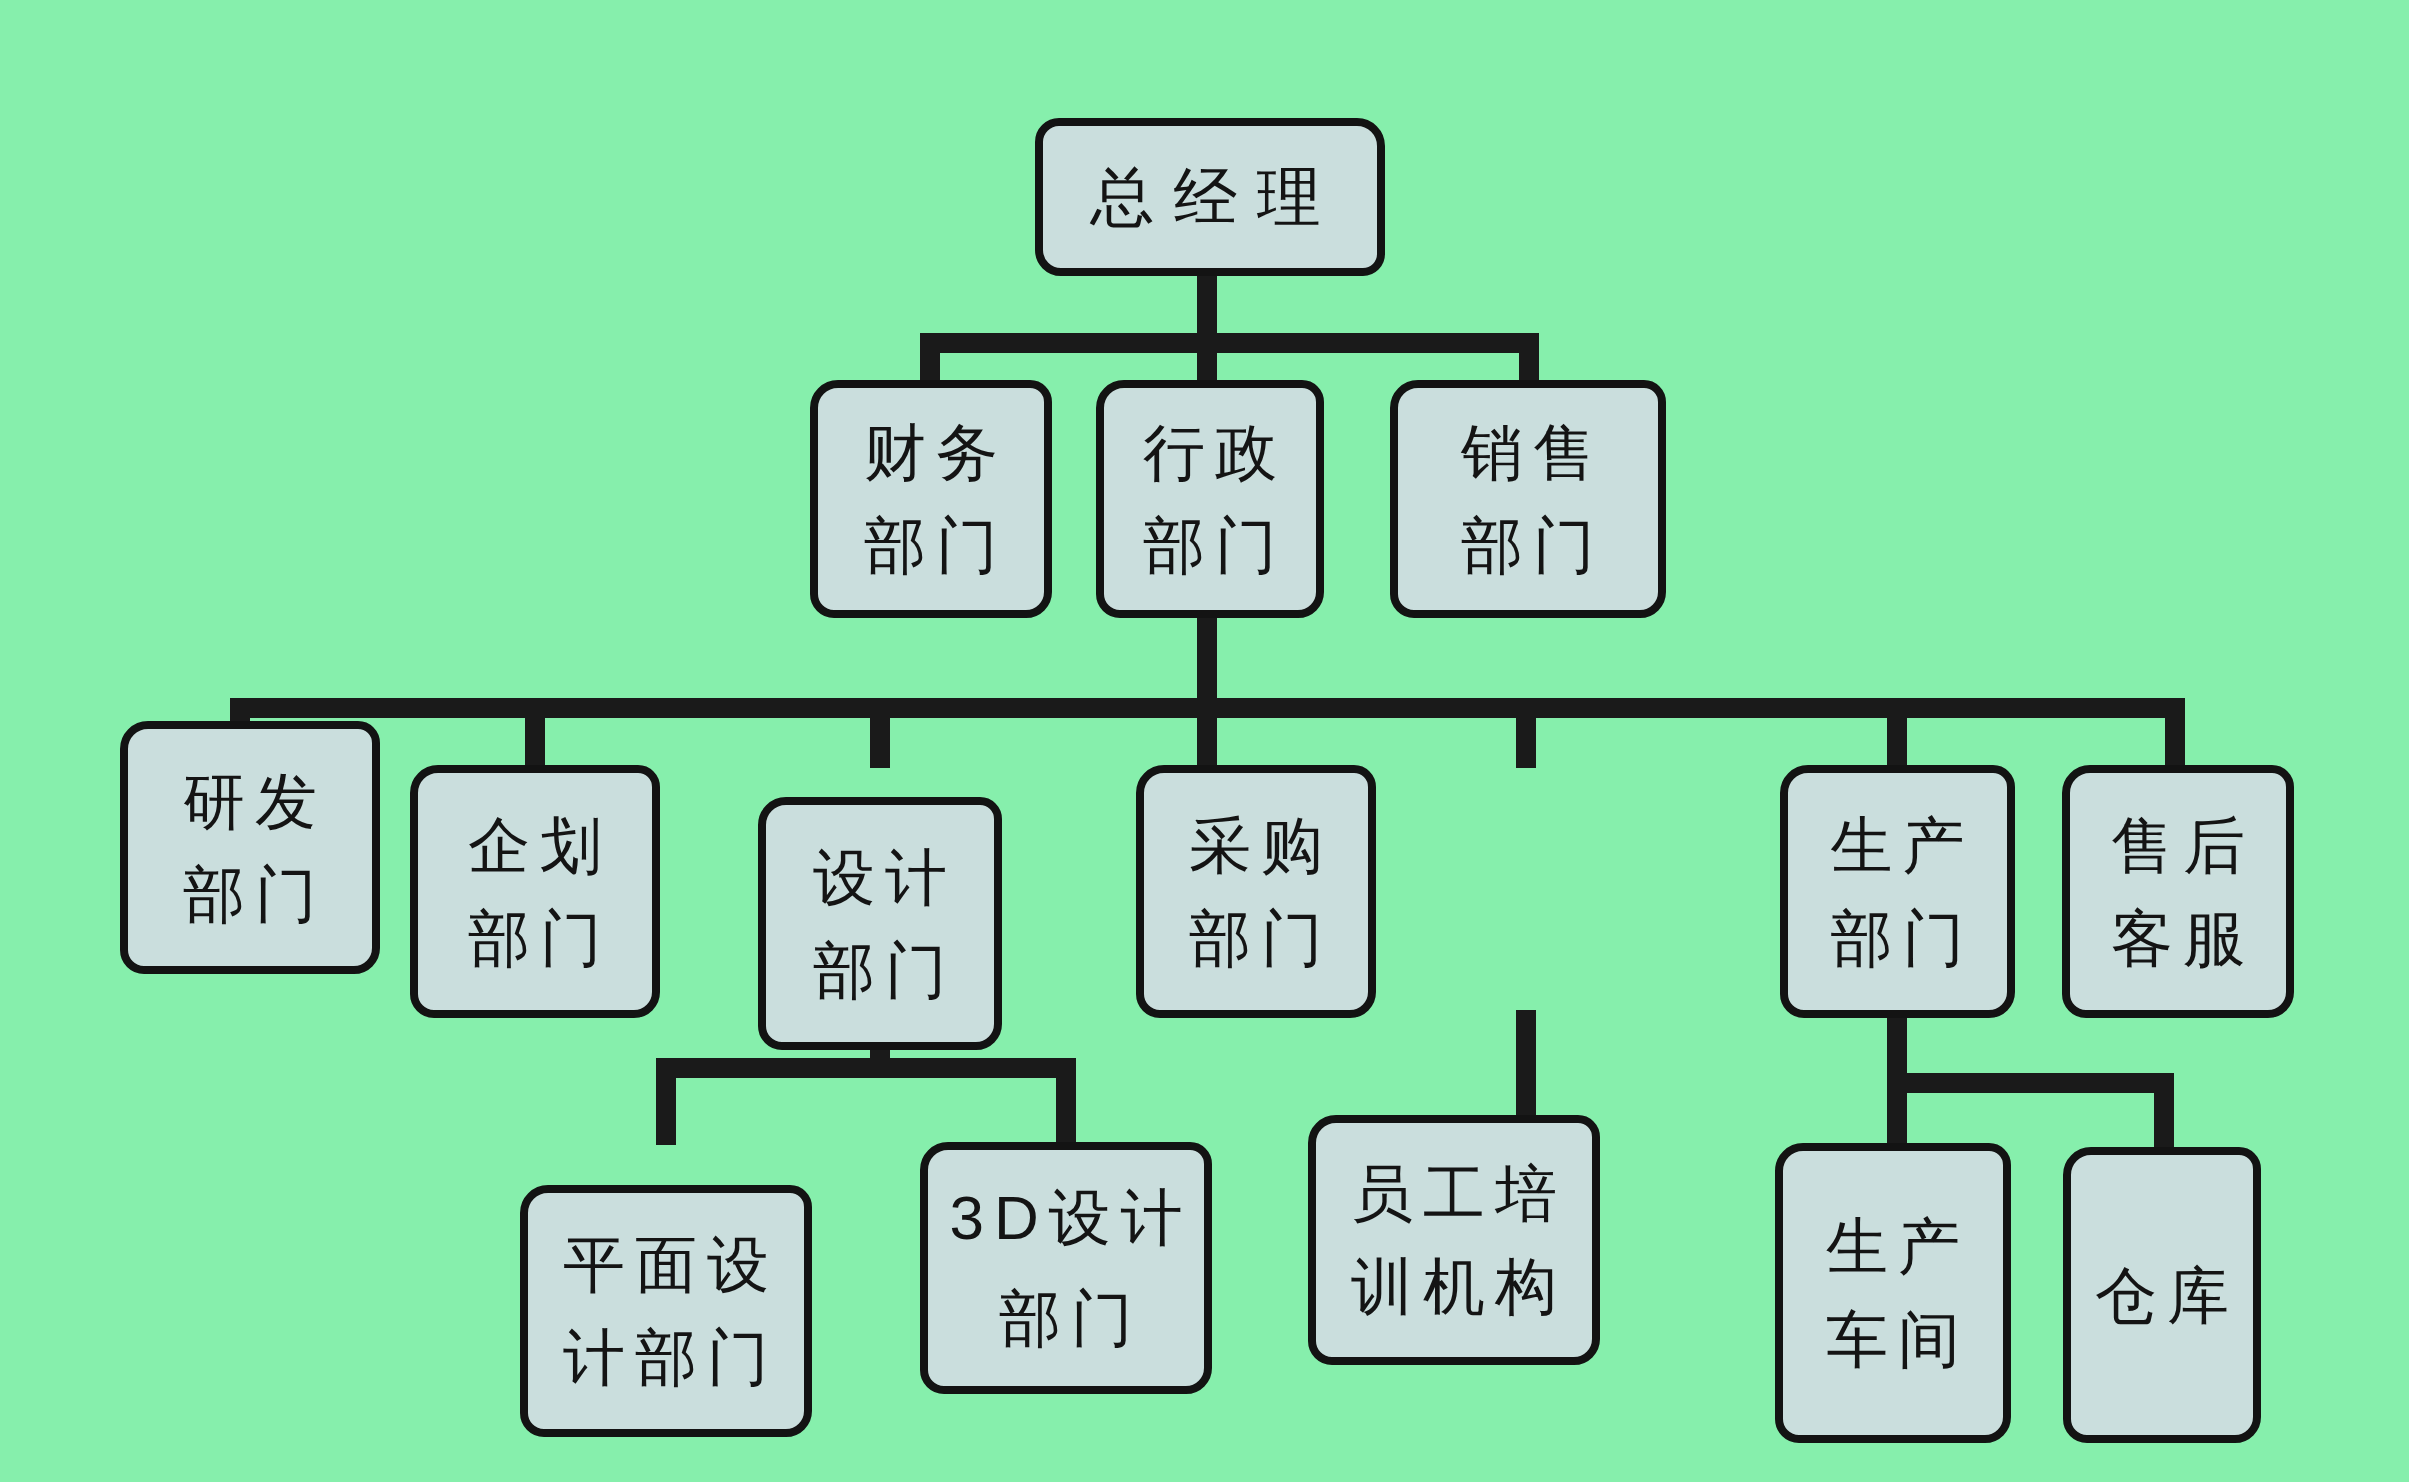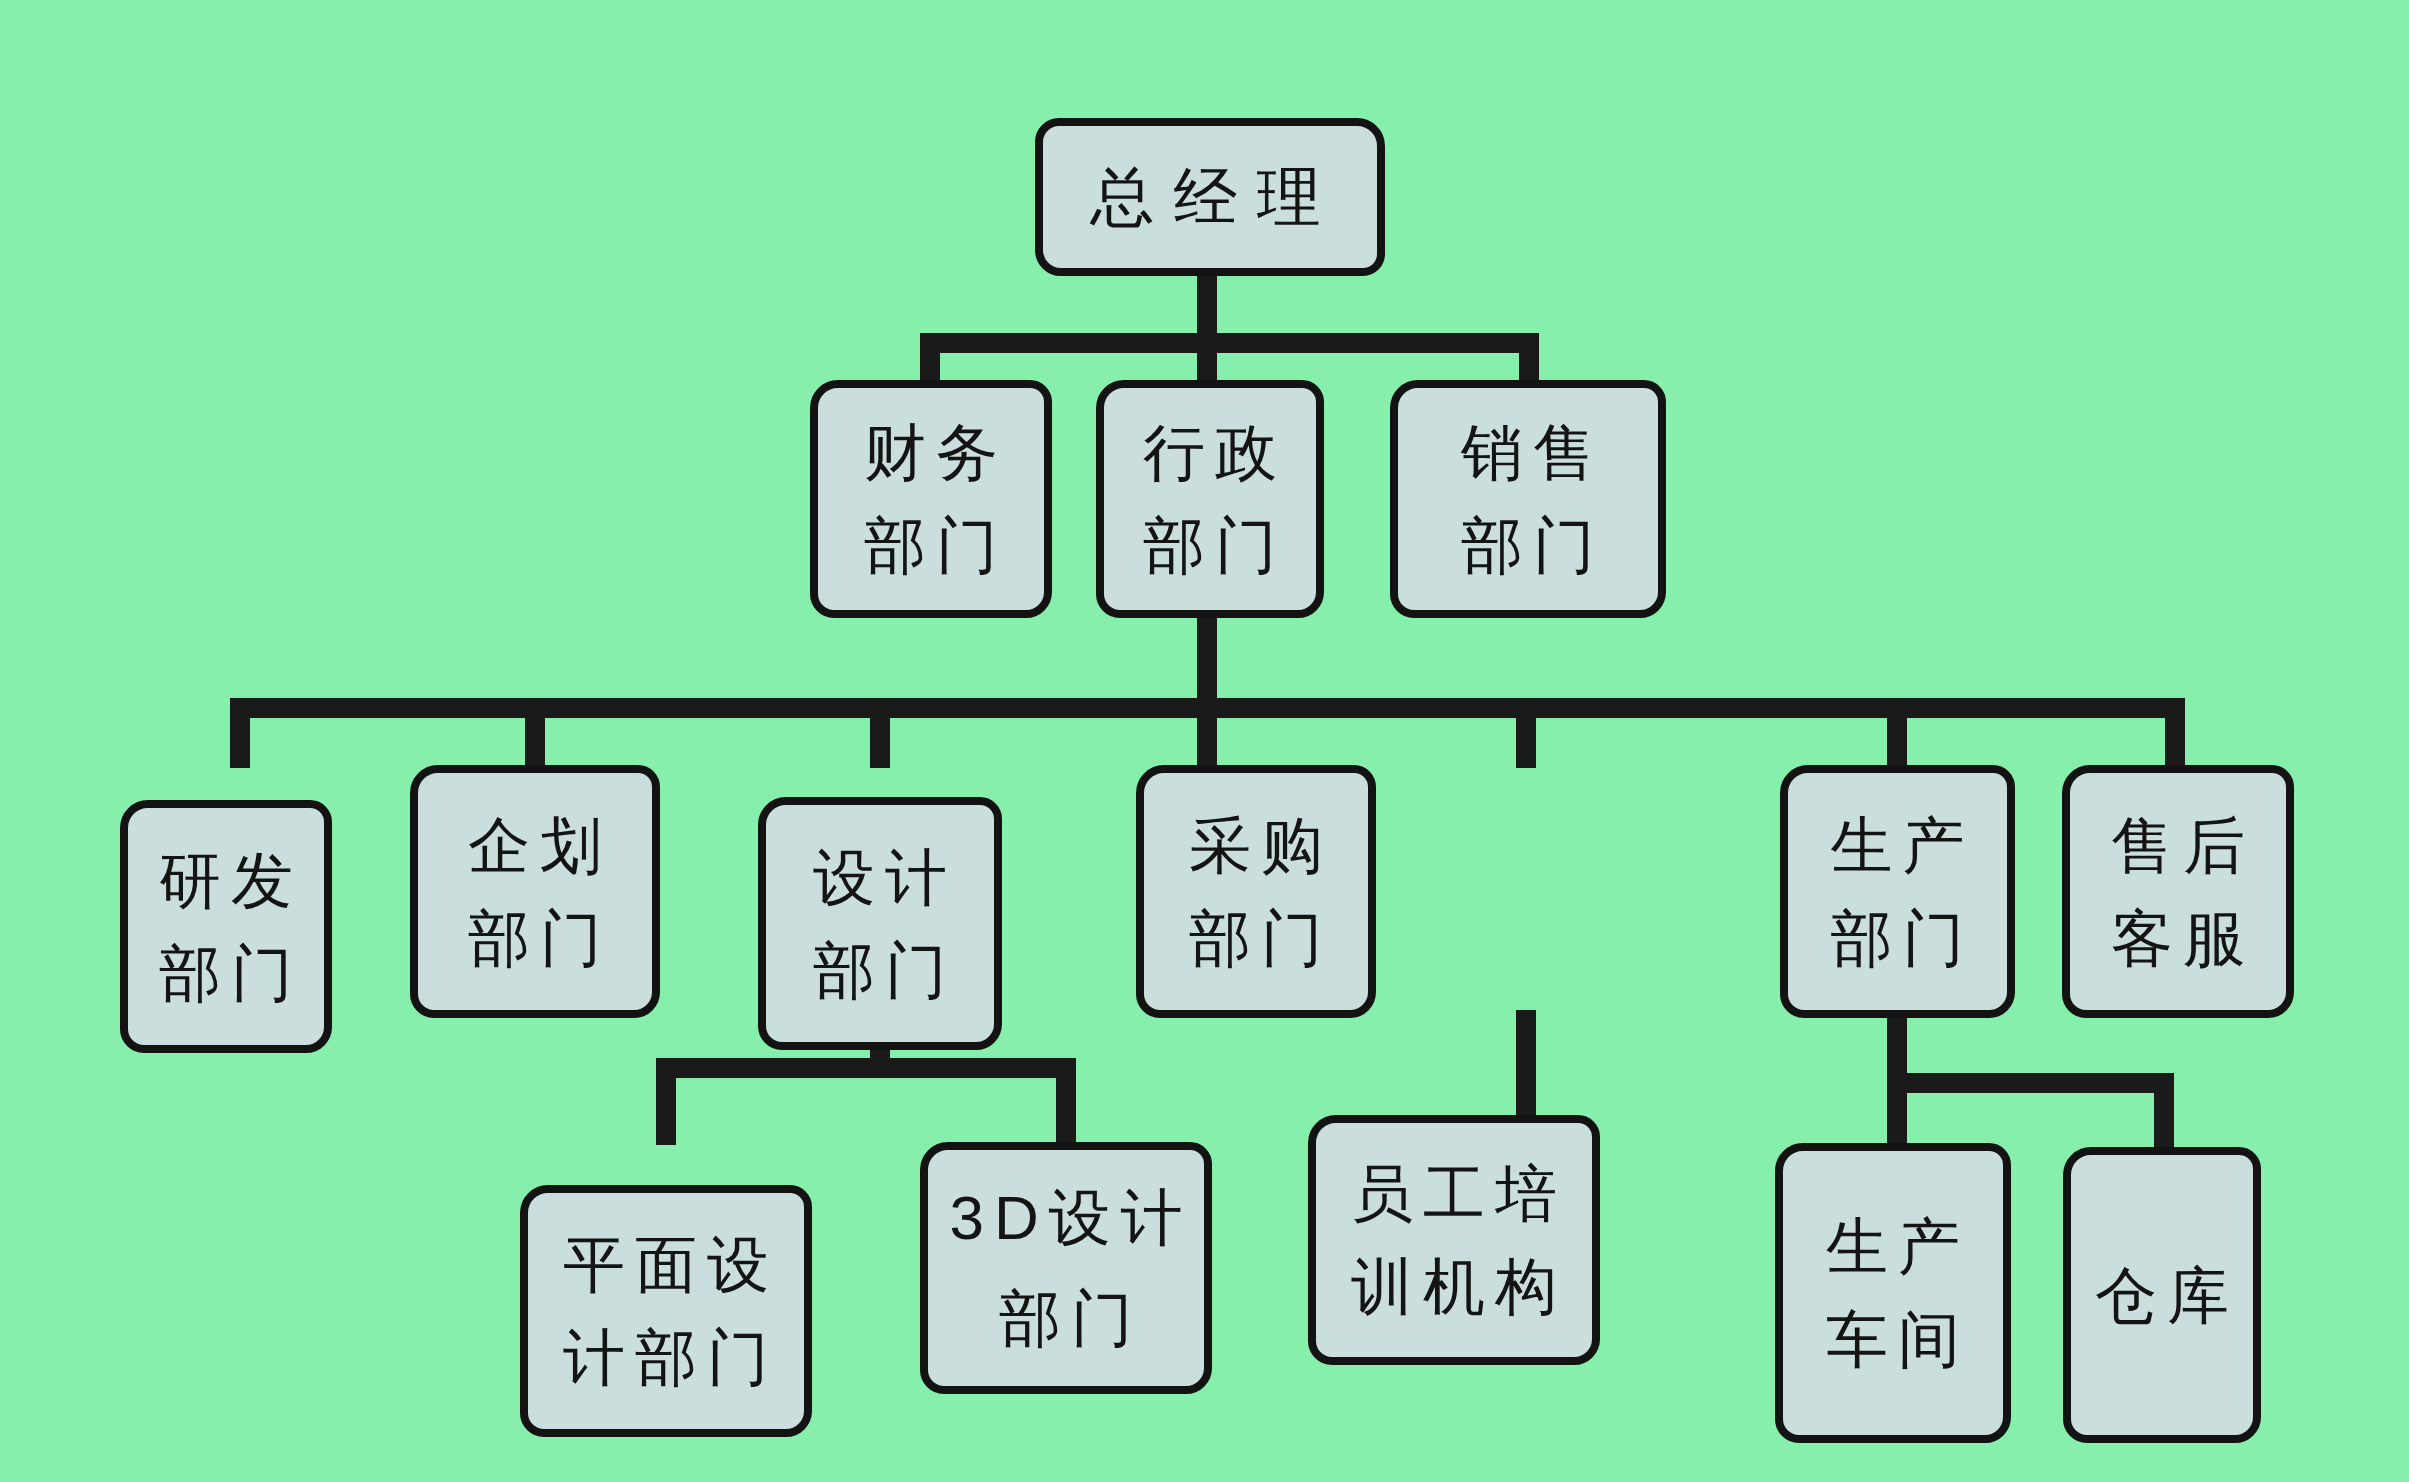--- a/index.html
+++ b/index.html
@@ -87,21 +87,21 @@
   </div>
   <div class="node" style="left:1096px; top:380px; width:228px; height:238px;">
     <span class="line">行政</span>
     <span class="line">部门</span>
   </div>
   <div class="node" style="left:1390px; top:380px; width:276px; height:238px;">
     <span class="line">销售</span>
     <span class="line">部门</span>
   </div>
 
-  <div class="node" style="left:120px; top:800px; width:212px; height:253px;">
+  <div class="node" style="left:120px; top:721px; width:260px; height:253px;">
     <span class="line">研发</span>
     <span class="line">部门</span>
   </div>
   <div class="node" style="left:410px; top:765px; width:250px; height:253px;">
     <span class="line">企划</span>
     <span class="line">部门</span>
   </div>
   <div class="node" style="left:758px; top:765px; width:244px; height:253px;margin-top:32px;">
     <span class="line">设计</span>
     <span class="line">部门</span>

